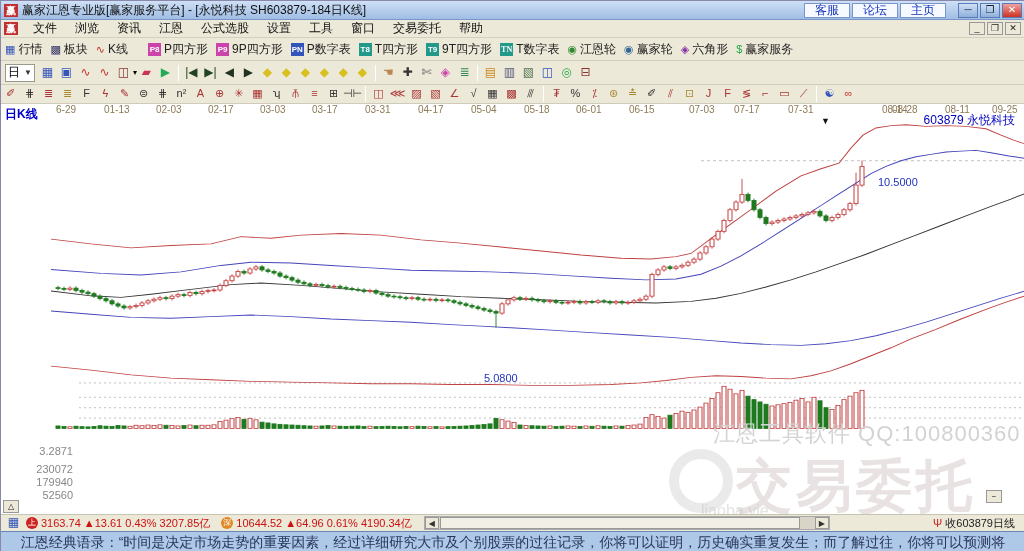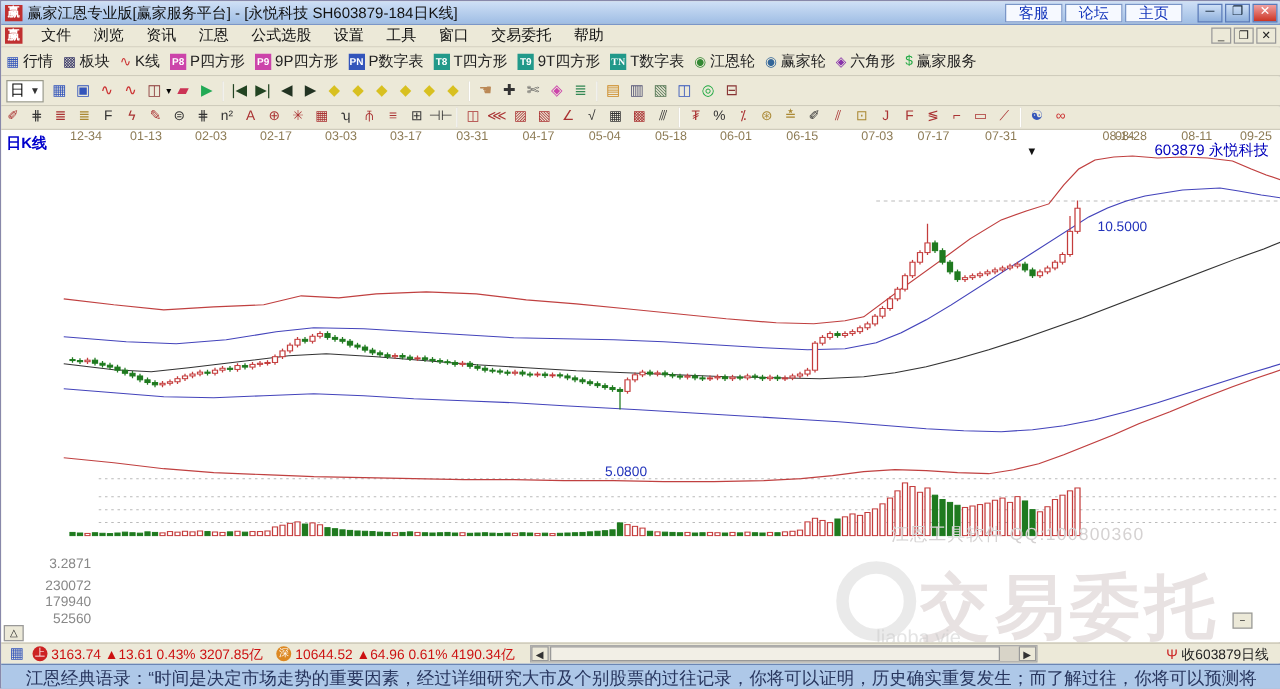--- a/index.html
+++ b/index.html
@@ -51,21 +51,21 @@
   #chart { position:absolute; left:0; top:103px; width:1024px; height:410px; background:#fff; overflow:hidden; }
   #chart-svg { position:absolute; left:0; top:0; }
   .abs { position:absolute; white-space:nowrap; }
   .date-lbl { font-size:10px; color:#8d7b55; }
   #tab-kline { color:#0000cc; font-weight:bold; font-size:12px; left:4px; top:2px; }
   #indicator-row { left:152px; top:12px; font-size:12px; }
   #indicator-row span { margin-right:26px; }
   #stock-label { right:10px; top:8px; color:#0000bb; font-size:12px; }
   .anno-blue { color:#2233bb; font-size:11px; }
   .axis-lbl { color:#888; font-size:11px; text-align:right; width:48px; }
-  #watermark-qq { left:712px; top:315px; font-size:14px; color:#d5d2d2; letter-spacing:1px; }
+  #watermark-qq { left:712px; top:315px; font-size:22px; color:#d5d2d2; letter-spacing:1px; }
   #watermark-chat { left:735px; top:345px; font-size:56px; font-weight:bold; color:rgba(205,190,190,0.45); letter-spacing:4px;}
   #watermark-ring { left:668px; top:345px; width:64px; height:64px; border:10px solid rgba(195,195,195,0.35); border-radius:50%; }
   #watermark-url { left:700px; top:398px; font-size:16px; color:rgba(200,200,200,0.5); }
   .pane-btn { position:absolute; width:16px; height:13px; border:1px solid #999; background:#ece9d8;
     font-size:8px; text-align:center; line-height:11px; color:#222; }
 
   
   #statusrow { position:absolute; left:0; top:513px; width:1024px; height:17px; background:#ece9d8;
     display:flex; align-items:center; border-top:1px solid #c8c4b4; font-size:11px; }
   .idx { color:#cc1111; margin-right:8px; white-space:nowrap; }
@@ -118,21 +118,21 @@
       </span>
       <span class="tool-item">
         <span class="glyph" style="color: rgb(51, 51, 102);">▩</span>
         <span>板块</span>
       </span>
       <span class="tool-item">
         <span class="glyph" style="color: rgb(204, 51, 51);">∿</span>
         <span>K线</span>
       </span>
       <span class="tool-item">
-        <span class="mini-badge" style="background: rgb(204, 68, 170);">P8</span>
+        <span class="mini-badge" style="background: rgb(204, 68, 170); margin-left: 12px;">P8</span>
         <span>P四方形</span>
       </span>
       <span class="tool-item">
         <span class="mini-badge" style="background: rgb(204, 68, 170);">P9</span>
         <span>9P四方形</span>
       </span>
       <span class="tool-item">
         <span class="mini-badge" style="background: rgb(51, 85, 187);">PN</span>
         <span>P数字表</span>
       </span>
@@ -669,21 +669,21 @@
         <line x1="855" y1="189.02206" x2="855" y2="229.93806000000004" stroke="#c43c3c" stroke-width="1"></line>
         <rect x="853" y="204.46206000000004" width="4" height="23.159999999999997" fill="#ffffff" stroke="#c43c3c"></rect>
         <rect x="853" y="464.20729131932865" width="4" height="44.79270868067134" fill="#ffffff" stroke="#c43c3c"></rect>
         <line x1="861" y1="173.58206" x2="861" y2="206.77806000000007" stroke="#c43c3c" stroke-width="1"></line>
         <rect x="859" y="181.30205999999998" width="4" height="23.160000000000053" fill="#ffffff" stroke="#c43c3c"></rect>
         <rect x="859" y="461.3174391463821" width="4" height="47.68256085361787" fill="#ffffff" stroke="#c43c3c"></rect>
       </svg>
 
     <div class="abs" id="tab-kline">日K线</div>
     <div id="dates-row">
-        <span class="abs date-lbl" style="left: 55px; top: 0px;">12-34</span>
+        <span class="abs date-lbl" style="left: 55px; top: 0px;">6-29</span>
         <span class="abs date-lbl" style="left: 103px; top: 0px;">01-13</span>
         <span class="abs date-lbl" style="left: 155px; top: 0px;">02-03</span>
         <span class="abs date-lbl" style="left: 207px; top: 0px;">02-17</span>
         <span class="abs date-lbl" style="left: 259px; top: 0px;">03-03</span>
         <span class="abs date-lbl" style="left: 311px; top: 0px;">03-17</span>
         <span class="abs date-lbl" style="left: 364px; top: 0px;">03-31</span>
         <span class="abs date-lbl" style="left: 417px; top: 0px;">04-17</span>
         <span class="abs date-lbl" style="left: 470px; top: 0px;">05-04</span>
         <span class="abs date-lbl" style="left: 523px; top: 0px;">05-18</span>
         <span class="abs date-lbl" style="left: 575px; top: 0px;">06-01</span>

